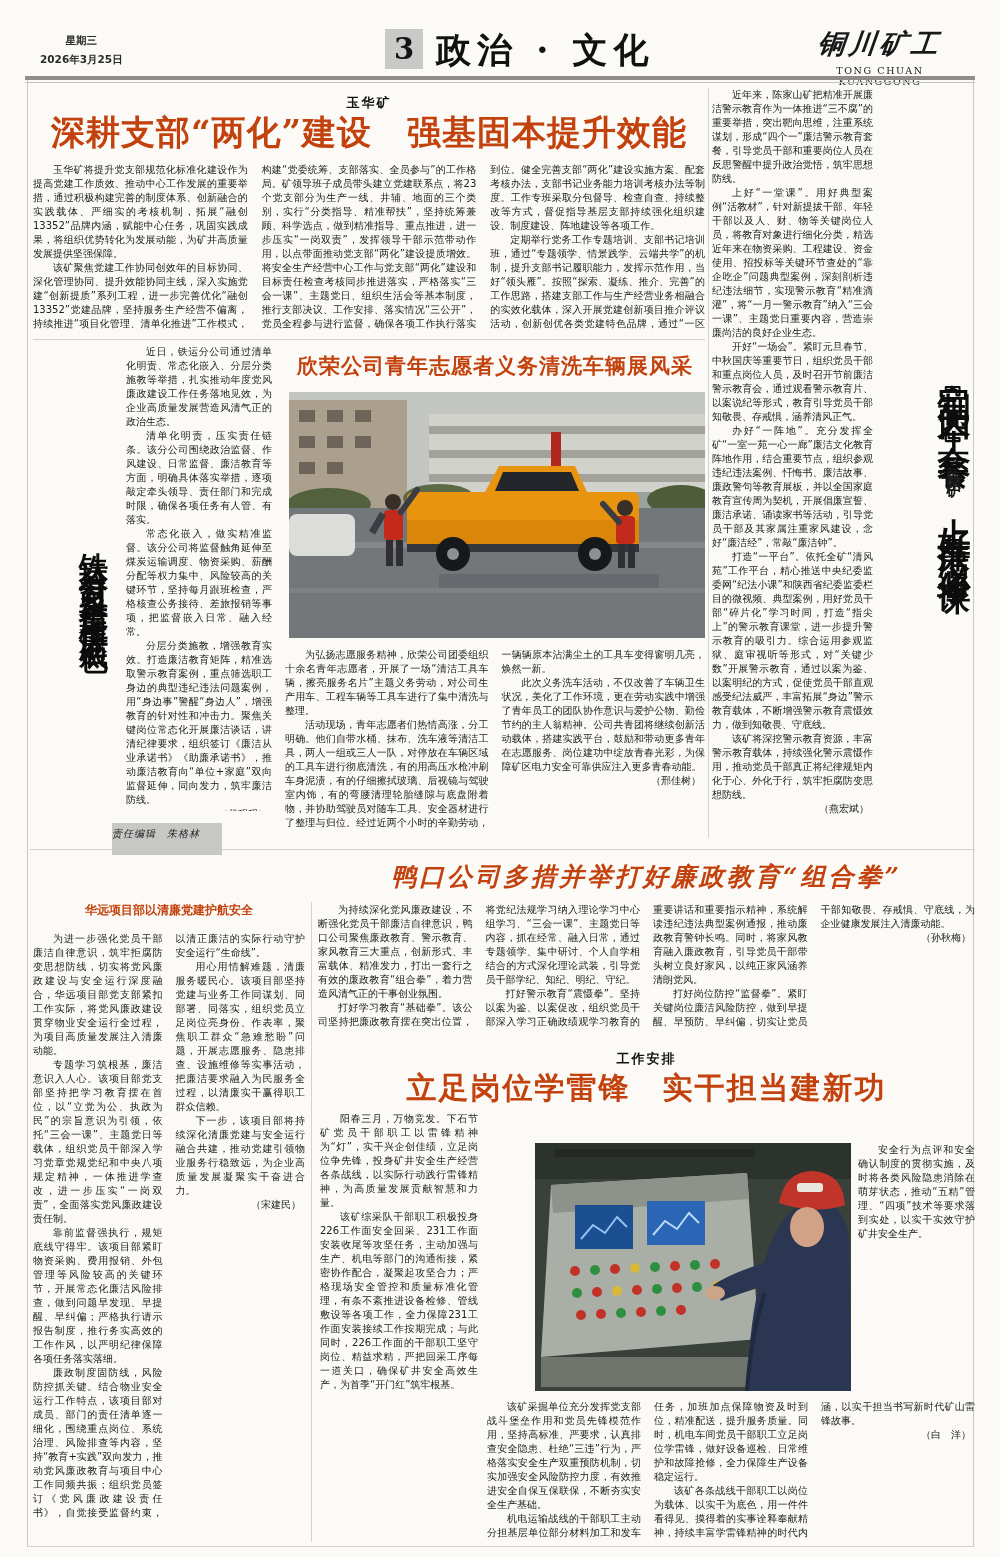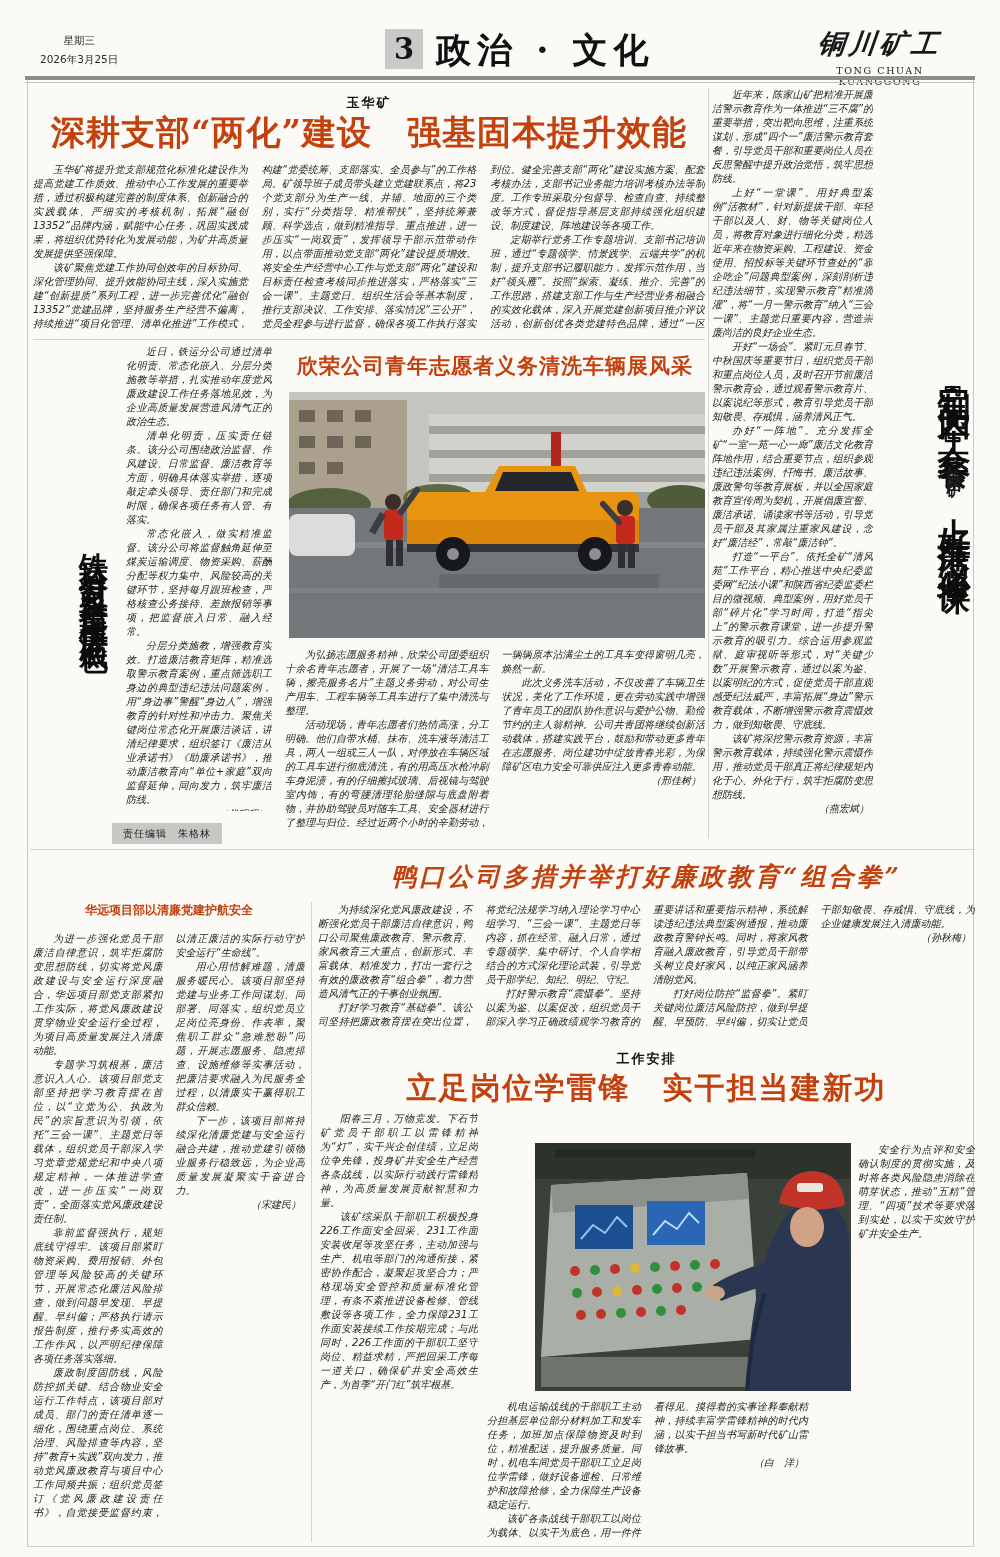--- a/index.html
+++ b/index.html
@@ -7,34 +7,34 @@
   .page {
     position:relative; width:1000px; height:1557px; margin:0 auto;
     background:#fbfaf6; overflow:hidden;
     font-family:"DejaVu Sans","Liberation Sans",sans-serif; color:#1d1d1d;
   }
   .frame { position:absolute; left:27px; right:26px; top:80px; bottom:10px;
     border-left:1px solid #c9c7c2; border-right:1px solid #c9c7c2; border-bottom:1px solid #d2d0cb; }
   .serif { font-family:"DejaVu Serif","Liberation Serif",serif; }
 
   
-  .hdr-date { position:absolute; left:40px; top:31px; text-align:center; font-size:10.5px; line-height:1.8; color:#2a2a2a; }
+  .hdr-date { position:absolute; left:40px; top:31px; text-align:center; font-size:10.5px; line-height:1.8; color:#2a2a2a;font-weight:bold; }
   .hdr-pageno { position:absolute; left:385px; top:29px; width:38px; height:40px; background:#c9c9c7;
     color:#141414; font-size:29px; font-weight:bold; text-align:center; line-height:40px; }
   .hdr-section { position:absolute; left:436px; top:27px; font-size:35px; font-weight:bold; letter-spacing:6px; color:#111; }
   .hdr-mast { position:absolute; left:800px; top:26px; width:160px; text-align:center; }
   .hdr-mast-cn { font-size:27px; font-weight:bold; font-style:italic; letter-spacing:4px; color:#181818; transform:skewX(-6deg); }
   .hdr-mast-en { font-size:9.5px; letter-spacing:1.6px; margin-top:3px; color:#222; }
   .hdr-rule { position:absolute; left:25px; right:25px; top:76px; height:4px; background:#8f8d89; }
   .hdr-rule2 { position:absolute; left:25px; right:25px; top:82px; height:1px; background:#c4c2bd; }
 
   
   .kicker { text-align:center; font-size:13px; font-weight:bold; letter-spacing:2px; color:#111; }
   .headline { text-align:center; font-weight:bold; color:#c2410c; }
-  .bodytext { font-size:10px; line-height:1.4; text-align:justify; color:#202020; overflow:hidden; column-fill:auto;font-style:italic; }
+  .bodytext { font-size:10px; line-height:1.4; text-align:justify; color:#202020; overflow:hidden; column-fill:auto; }
   .bodytext p { text-indent:2em; }
   .bodytext p.byline { text-align:right; text-indent:0; padding-right:4px; }
   .cols2 { column-count:2; column-gap:13px; }
   .cols3 { column-count:3; column-gap:14px; }
   .cols4 { column-count:4; column-gap:13px; }
   .hairline-h { position:absolute; height:1px; background:#d4d2cc; }
   .hairline-v { position:absolute; width:1px; background:#d4d2cc; }
 
   
   .a-yuhua-kicker   { position:absolute; left:33px; top:94px;  width:672px; }
@@ -44,22 +44,22 @@
   .a-chen-body { position:absolute; left:712px; top:88px; width:161px; height:748px; }
   .a-chen-vhead { position:absolute; left:880px; top:92px; width:96px; height:746px;
     display:flex; justify-content:center; writing-mode:vertical-rl; }
   .a-chen-vhead .big { font-size:33px; font-weight:bold; letter-spacing:9px; color:#0d0d0d; }
   .a-chen-vhead .vkick { font-size:15px; font-weight:bold; letter-spacing:4px; margin:14px 0; color:#191919; }
 
   .a-tie-vhead { position:absolute; left:52px; top:340px; height:478px; width:62px;
     writing-mode:vertical-rl; font-size:29px; font-weight:bold; letter-spacing:7px; color:#0c0c0c;
     display:flex; justify-content:center; }
   .a-tie-body { position:absolute; left:126px; top:345px; width:146px; height:466px; }
-  .editor-box { position:absolute; left:112px; top:823px; width:110px; height:21px; background:#c7c7c5;
-    font-size:10px; letter-spacing:1px; text-align:center; line-height:21px; color:#222; }
+  .editor-box { position:absolute; left:112px; top:823px; width:110px; height:32px; background:#c7c7c5;
+    font-size:10px; letter-spacing:1px; line-height:21px; color:#222;font-style:italic; }
 
   .a-xin-headline { position:absolute; left:285px; top:352px; width:420px; font-size:21px; letter-spacing:1px; }
   .a-xin-photo { position:absolute; left:289px; top:392px; width:416px; height:246px; background:#9aa29d; }
   .a-xin-body { position:absolute; left:285px; top:648px; width:420px; height:190px; }
 
   .a-hua-headline { position:absolute; left:33px; top:902px; width:272px; font-size:12px; }
   .a-hua-body { position:absolute; left:33px; top:932px; width:272px; height:610px; }
 
   .a-ya-headline { position:absolute; left:318px; top:860px; width:657px; font-size:25px; letter-spacing:3px; font-style:italic; }
   .a-ya-body { position:absolute; left:318px; top:903px; width:657px; height:138px; }
@@ -255,18 +255,19 @@
       <ellipse cx="272" cy="84" rx="17" ry="20" fill="#d2a286"></ellipse>
       <path d="M236 118 Q200 128 178 142 L186 158 Q216 146 242 140 Z" fill="#2b3752"></path>
       <ellipse cx="180" cy="150" rx="10" ry="7" fill="#caa589"></ellipse>
       <path d="M212 248 Q216 190 230 150" stroke="#1f2a40" stroke-width="4" fill="none"></path>
     </svg>
   </div>
   <div class="a-xia-right bodytext">
       <p>安全行为点评和安全确认制度的贯彻实施，及时将各类风险隐患消除在萌芽状态，推动“五精”管理、“四项”技术等要求落到实处，以实干实效守护矿井安全生产。</p>
     </div>
   <div class="a-xia-bottom bodytext">
+      <p>该矿采掘单位充分发挥党支部战斗堡垒作用和党员先锋模范作用，坚持高标准、严要求，认真排查安全隐患、杜绝“三违”行为，严格落实安全生产双重预防机制，切实加强安全风险防控力度，有效推进安全自保互保联保，不断夯实安全生产基础。</p>
       <p>机电运输战线的干部职工主动分担基层单位部分材料加工和发车任务，加班加点保障物资及时到位，精准配送，提升服务质量。同时，机电车间党员干部职工立足岗位学雷锋，做好设备巡检、日常维护和故障抢修，全力保障生产设备稳定运行。</p>
       <p>该矿各条战线干部职工以岗位为载体、以实干为底色，用一件件看得见、摸得着的实事诠释奉献精神，持续丰富学雷锋精神的时代内涵，以实干担当书写新时代矿山雷锋故事。</p>
       <p class="byline">（白　洋）</p>
     </div>
 
 </div>
 
 </body></html>

